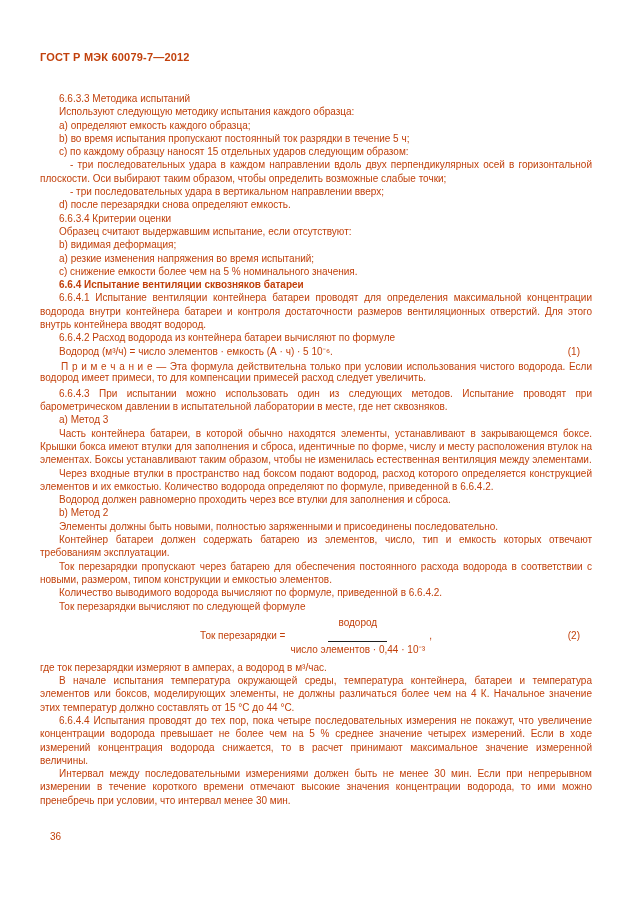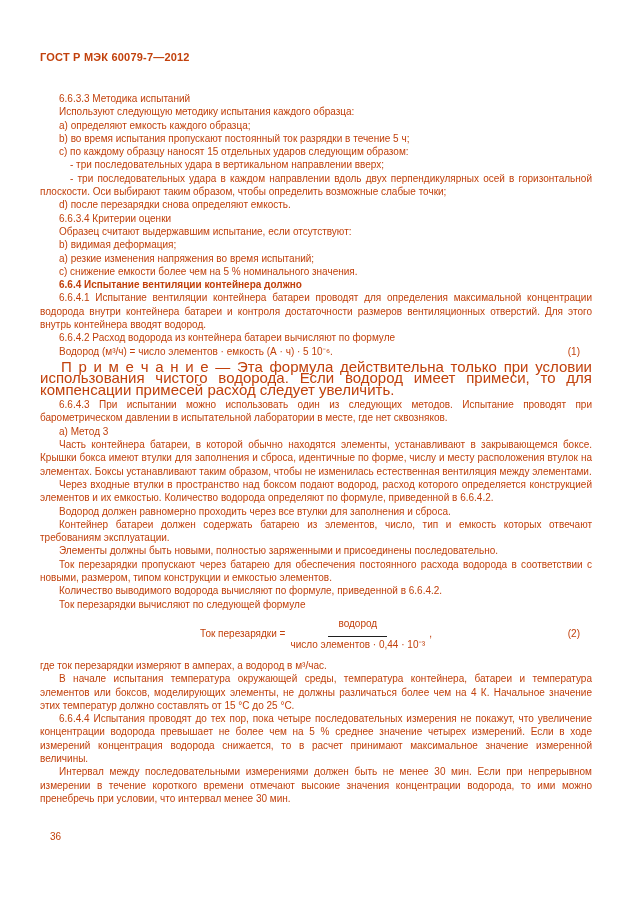--- a/index.html
+++ b/index.html
@@ -34,21 +34,21 @@
     line-height: 13.3px;
     text-align: justify;
     margin-top: 8px;
   }
   .doc-content p { margin: 0; }
   p.para    { text-indent: 19px; }
   p.flush   { text-indent: 0; }
   p.dash    { text-indent: 30px; }
   p.heading { text-indent: 19px; font-weight: 700; }
   p.note {
-    font-size: 15px;
+    font-size: 10px;
     line-height: 11.4px;
     text-indent: 21px;
     padding: 3px 0 3px 0;
   }
   .formula-inline {
     position: relative;
     text-indent: 19px;
   }
   .formula-inline .formula-number {
     position: absolute;
@@ -70,21 +70,21 @@
     align-items: center;
   }
   .equation .lhs { margin-right: 5px; }
   .fraction {
     display: inline-flex;
     flex-direction: column;
     align-items: center;
   }
   .fraction .numerator {
     display: block;
-    padding: 0 10px 6px 10px;
+    padding: 0 10px 12px 10px;
     border-bottom: 1px solid #1f1f1f;
   }
   .fraction .denominator {
     display: block;
     padding-top: 1px;
   }
   .equation .trail { margin-left: 4px; }
   .formula-block .formula-number {
     position: absolute;
     right: 12px;
@@ -103,54 +103,55 @@
 
 <div class="page">
   <div class="doc-header">ГОСТ Р МЭК 60079-7—2012</div>
 
   <div class="doc-content">
       <p class="para">6.6.3.3 Методика испытаний</p>
       <p class="para">Используют следующую методику испытания каждого образца:</p>
       <p class="para">a) определяют емкость каждого образца;</p>
       <p class="para">b) во время испытания пропускают постоянный ток разрядки в течение 5 ч;</p>
       <p class="para">c) по каждому образцу наносят 15 отдельных ударов следующим образом:</p>
+      <p class="dash">- три последовательных удара в каждом направлении вдоль двух перпендикулярных осей в горизонтальной плоскости. Оси выбирают таким образом, чтобы определить возможные слабые точки;</p>
       <p class="dash">- три последовательных удара в вертикальном направлении вверх;</p>
-      <p class="dash">- три последовательных удара в каждом направлении вдоль двух перпендикулярных осей в горизонтальной плоскости. Оси выбирают таким образом, чтобы определить возможные слабые точки;</p>
       <p class="para">d) после перезарядки снова определяют емкость.</p>
       <p class="para">6.6.3.4 Критерии оценки</p>
       <p class="para">Образец считают выдержавшим испытание, если отсутствуют:</p>
       <p class="para">b) видимая деформация;</p>
       <p class="para">a) резкие изменения напряжения во время испытаний;</p>
       <p class="para">c) снижение емкости более чем на 5 % номинального значения.</p>
-      <p class="heading">6.6.4 Испытание вентиляции контейнера должно</p>
+      <p class="heading">6.6.4 Испытание вентиляции сквозняков батареи</p>
       <p class="para">6.6.4.1 Испытание вентиляции контейнера батареи проводят для определения максимальной концентрации водорода внутри контейнера батареи и контроля достаточности размеров вентиляционных отверстий. Для этого внутрь контейнера вводят водород.</p>
       <p class="para">6.6.4.2 Расход водорода из контейнера батареи вычисляют по формуле</p>
       <div class="formula-inline"><span class="formula-text">Водород (м³/ч) = число элементов · емкость (А · ч) · 5  10⁻⁶.</span><span class="formula-number">(1)</span></div>
       <p class="note">П р и м е ч а н и е — Эта формула действительна только при условии использования чистого водорода. Если водород имеет примеси, то для компенсации примесей расход следует увеличить.</p>
       <p class="para">6.6.4.3 При испытании можно использовать один из следующих методов. Испытание проводят при барометрическом давлении в испытательной лаборатории в месте, где нет сквозняков.</p>
       <p class="para">a) Метод 3</p>
       <p class="para">Часть контейнера батареи, в которой обычно находятся элементы, устанавливают в закрывающемся боксе. Крышки бокса имеют втулки для заполнения и сброса, идентичные по форме, числу и месту расположения втулок на элементах. Боксы устанавливают таким образом, чтобы не изменилась естественная вентиляция между элементами.</p>
       <p class="para">Через входные втулки в пространство над боксом подают водород, расход которого определяется конструкцией элементов и их емкостью. Количество водорода определяют по формуле, приведенной в 6.6.4.2.</p>
       <p class="para">Водород должен равномерно проходить через все втулки для заполнения и сброса.</p>
+      <p class="para">b) Метод 2</p>
+      <p class="para">Элементы должны быть новыми, полностью заряженными и присоединены последовательно.</p>
       <p class="para">Контейнер батареи должен содержать батарею из элементов, число, тип и емкость которых отвечают требованиям эксплуатации.</p>
-      <p class="para">Элементы должны быть новыми, полностью заряженными и присоединены последовательно.</p>
       <p class="para">Ток перезарядки пропускают через батарею для обеспечения постоянного расхода водорода в соответствии с новыми, размером, типом конструкции и емкостью элементов.</p>
       <p class="para">Количество выводимого водорода вычисляют по формуле, приведенной в 6.6.4.2.</p>
       <p class="para">Ток перезарядки вычисляют по следующей формуле</p>
       <div class="formula-block">
         <span class="equation">
           <span class="lhs">Ток перезарядки =</span>
           <span class="fraction">
             <span class="numerator">водород</span>
             <span class="denominator">число элементов · 0,44 · 10⁻³</span>
           </span>
           <span class="trail">,</span>
         </span>
         <span class="formula-number">(2)</span>
       </div>
       <p class="flush">где ток перезарядки измеряют в амперах, а водород в м³/час.</p>
-      <p class="para">В начале испытания температура окружающей среды, температура контейнера, батареи и температура элементов или боксов, моделирующих элементы, не должны различаться более чем на 4 К. Начальное значение этих температур должно составлять от 15 °С до 25 °С.</p>
+      <p class="para">В начале испытания температура окружающей среды, температура контейнера, батареи и температура элементов или боксов, моделирующих элементы, не должны различаться более чем на 4 К. Начальное значение этих температур должно составлять от 15 °С до 44 °С.</p>
       <p class="para">6.6.4.4 Испытания проводят до тех пор, пока четыре последовательных измерения не покажут, что увеличение концентрации водорода превышает не более чем на 5 % среднее значение четырех измерений. Если в ходе измерений концентрация водорода снижается, то в расчет принимают максимальное значение измеренной величины.</p>
       <p class="para">Интервал между последовательными измерениями должен быть не менее 30 мин. Если при непрерывном измерении в течение короткого времени отмечают высокие значения концентрации водорода, то ими можно пренебречь при условии, что интервал менее 30 мин.</p>
     </div>
 
   <div class="page-number">36</div>
 </div>
 
 </body></html>

